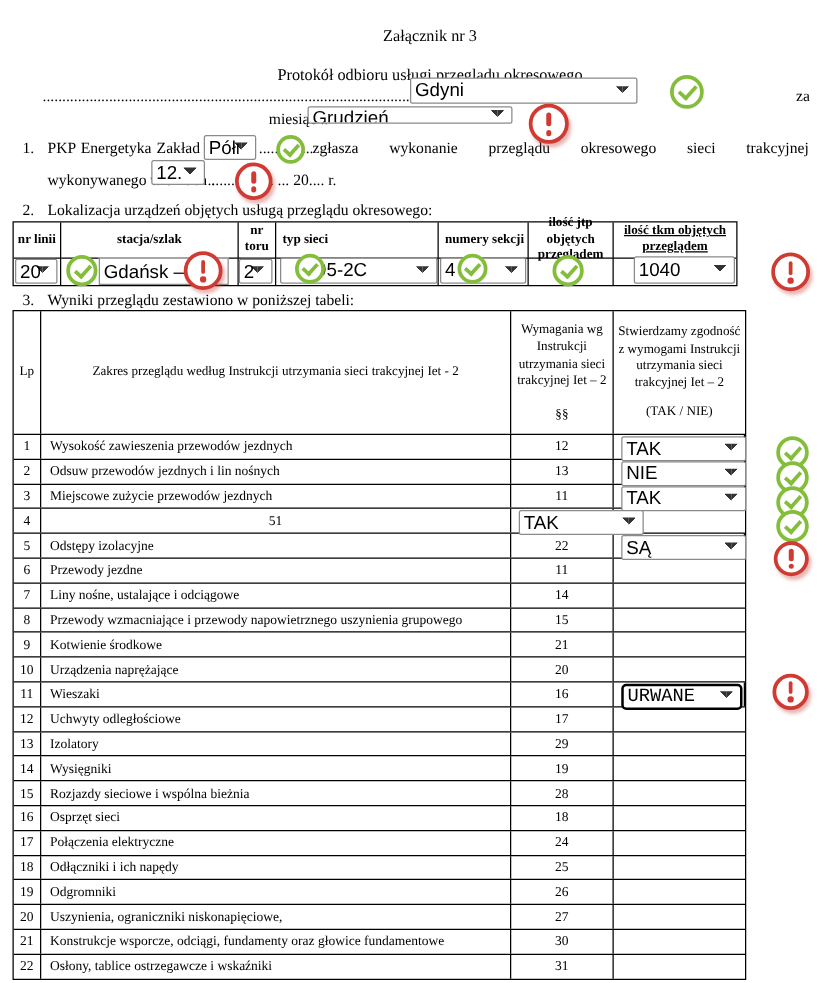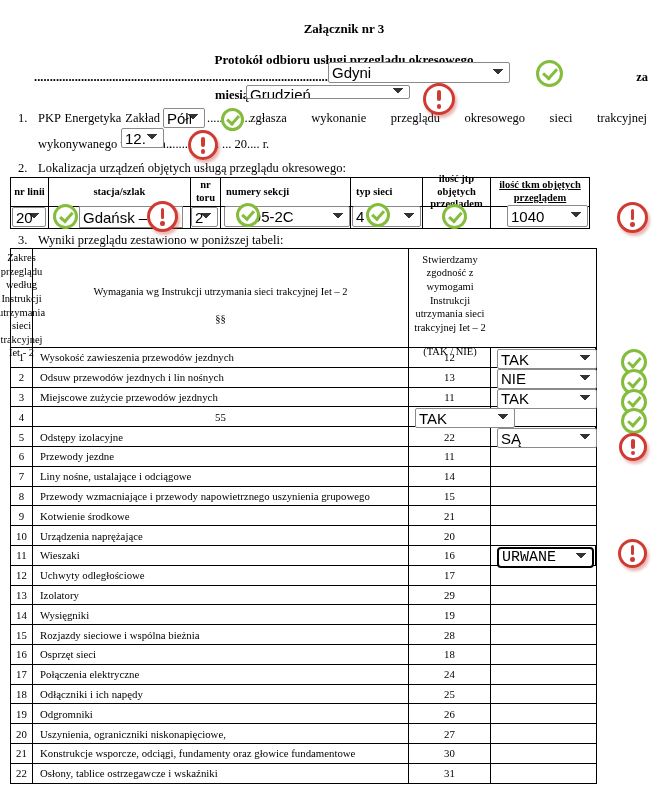--- a/index.html
+++ b/index.html
@@ -1,21 +1,21 @@
 <!DOCTYPE html>
 <html><head>
 <meta charset="utf-8">
 <style>
   * { box-sizing: border-box; margin: 0; padding: 0; }
   html,body { background:#fff; }
   .page { position:relative; width:664px; height:786px; background:#fff; overflow:hidden;
           font-family:"Liberation Serif", serif; color:#000; }
   .abs { position:absolute; }
   .center { left:0; width:100%; text-align:center; }
-  .b { font-weight:bold;padding-left:24px; }
+  .b { font-weight:normal;padding-left:24px; }
   .fs13 { font-size:13px; }
   .fs125 { font-size:12.5px; }
   .leader { display:flex; align-items:baseline; }
   .dots { flex:1; overflow:hidden; white-space:nowrap; }
   .dotspan { display:inline-block; overflow:hidden; white-space:nowrap; vertical-align:baseline; }
   .justify { text-align:justify; text-align-last:justify; }
 
   
   .ctl {
     -webkit-appearance:none; appearance:none;
@@ -117,22 +117,22 @@
   <span class="ic ic-warn" style="left:188px;top:130px;width:30px;height:30px"></span>
   <span class="abs fs125" style="left:222px;top:137px">... 20.... r.</span>
 
   <span class="abs fs125" style="left:18px;top:161px">2.</span>
   <span class="abs fs125" style="left:38px;top:161px">Lokalizacja urządzeń objętych usługą przeglądu okresowego:</span>
 
   <div class="t2">
     <div class="hc">nr linii</div>
     <div class="hc">stacja/szlak</div>
     <div class="hc">nr toru</div>
+    <div class="hc left">typ sieci</div>
     <div class="hc left">numery sekcji</div>
-    <div class="hc left">typ sieci</div>
     <div class="hc">ilość jtp objętych przeglądem</div>
     <div class="hc">ilość tkm objętych przeglądem</div>
     <div class="dc"></div>
     <div class="dc"></div>
     <div class="dc"></div>
     <div class="dc"></div>
     <div class="dc"></div>
     <div class="dc"></div>
     <div class="dc"></div>
   </div>
@@ -148,20 +148,21 @@
   <span class="ic ic-check" style="left:366px;top:203px;width:24px;height:24px"></span>
   <span class="ic ic-check" style="left:442px;top:204px;width:25px;height:25px"></span>
   <select class="ctl abs" style="left:507px;top:205px;width:81px;height:22px"><option>1040</option></select>
   <span class="ic ic-warn" style="left:617px;top:202px;width:31px;height:31px"></span>
 
   <span class="abs fs125" style="left:18px;top:233px">3.</span>
   <span class="abs fs125" style="left:38px;top:233px">Wyniki przeglądu zestawiono w poniższej tabeli:</span>
 
   <div class="t3">
     <div class="hrow">
+      <div class="hcell">Lp</div>
       <div class="hcell">Zakres przeglądu według Instrukcji utrzymania sieci trakcyjnej Iet - 2</div>
       <div class="hcell">
         <span>Wymagania wg Instrukcji utrzymania sieci trakcyjnej Iet – 2</span>
         <span class="par-sym">§§</span>
       </div>
       <div class="hcell">
         <span>Stwierdzamy zgodność z wymogami Instrukcji utrzymania sieci trakcyjnej Iet – 2</span>
         <span class="taknie">(TAK / NIE)</span>
       </div>
     </div>
@@ -188,21 +189,21 @@
           <div class="cell lp">3</div>
           <div class="cell zak">Miejscowe zużycie przewodów jezdnych</div>
           <div class="cell par">11</div>
           <div class="cell stw">
             <select class="ctl stw-sel"><option>TAK</option></select>
           </div>
           <span class="ic ic-check rowic" style="width: 26px; height: 26px; top: 1px;"></span>
         </div>
         <div class="row">
           <div class="cell lp">4</div>
-          <div class="cell par">55</div>
+          <div class="cell par">51</div>
           <div class="cell stw">
             <select class="ctl stw-sel"><option>TAK</option></select>
           </div>
           <span class="ic ic-check rowic" style="width: 26px; height: 26px; top: 1px;"></span>
         </div>
         <div class="row">
           <div class="cell lp">5</div>
           <div class="cell zak">Odstępy izolacyjne</div>
           <div class="cell par">22</div>
           <div class="cell stw">

